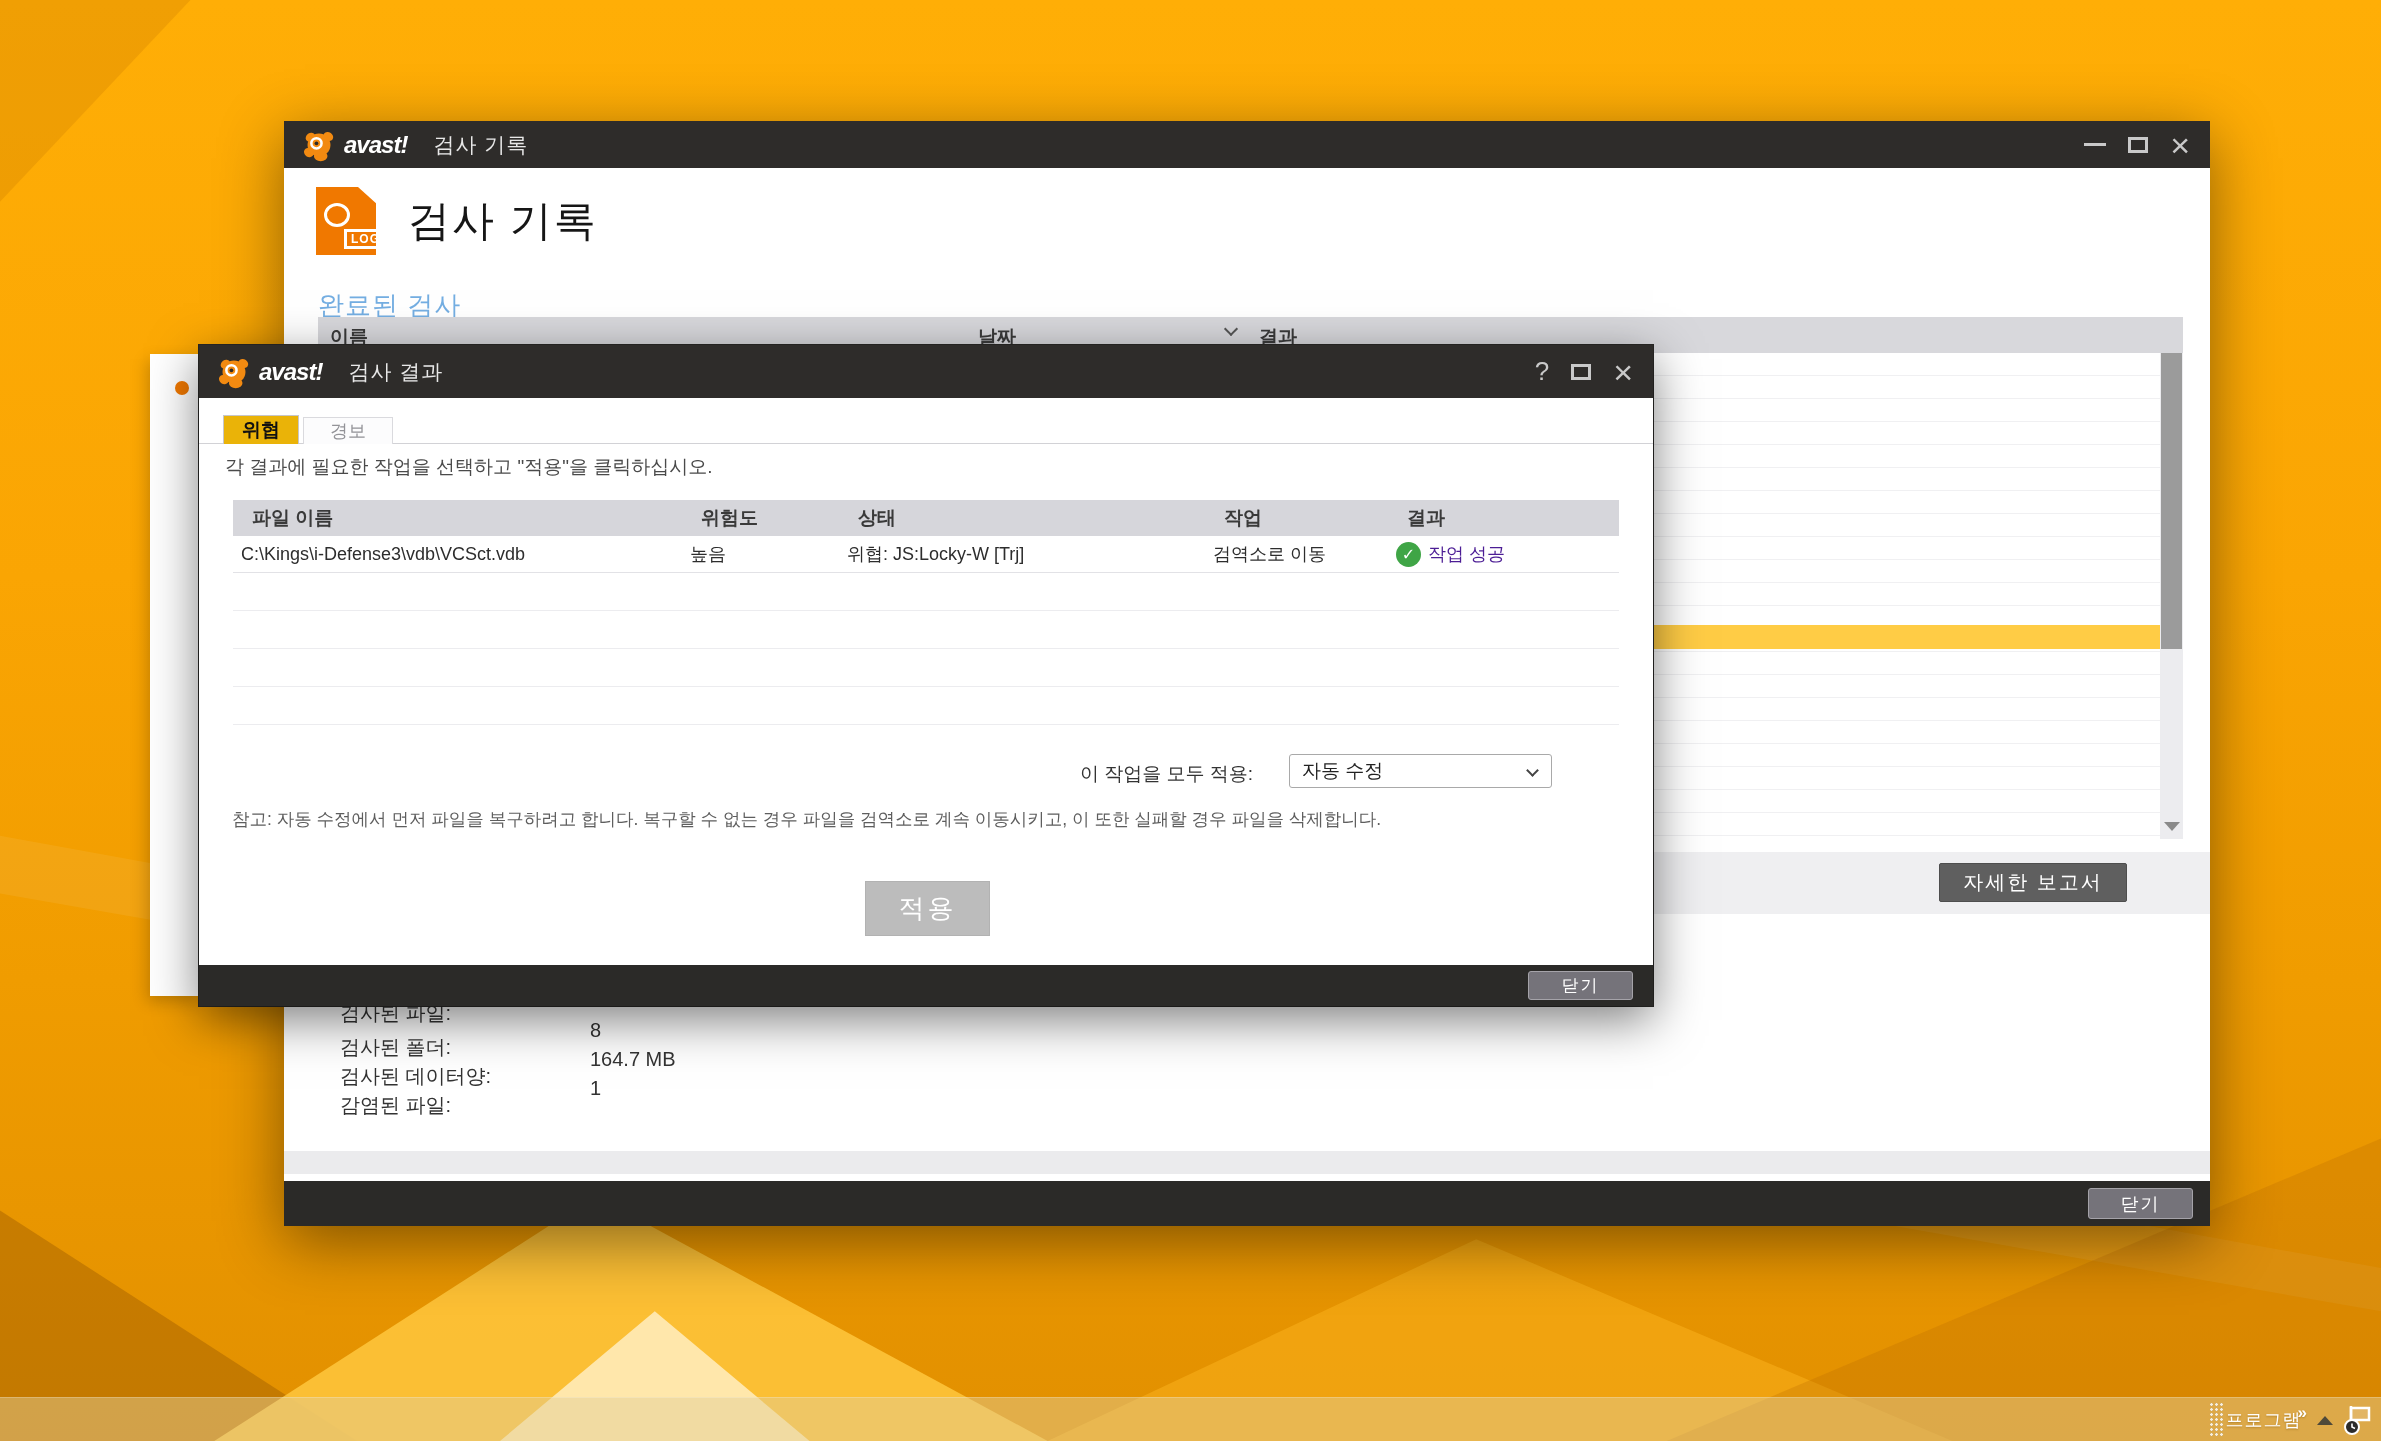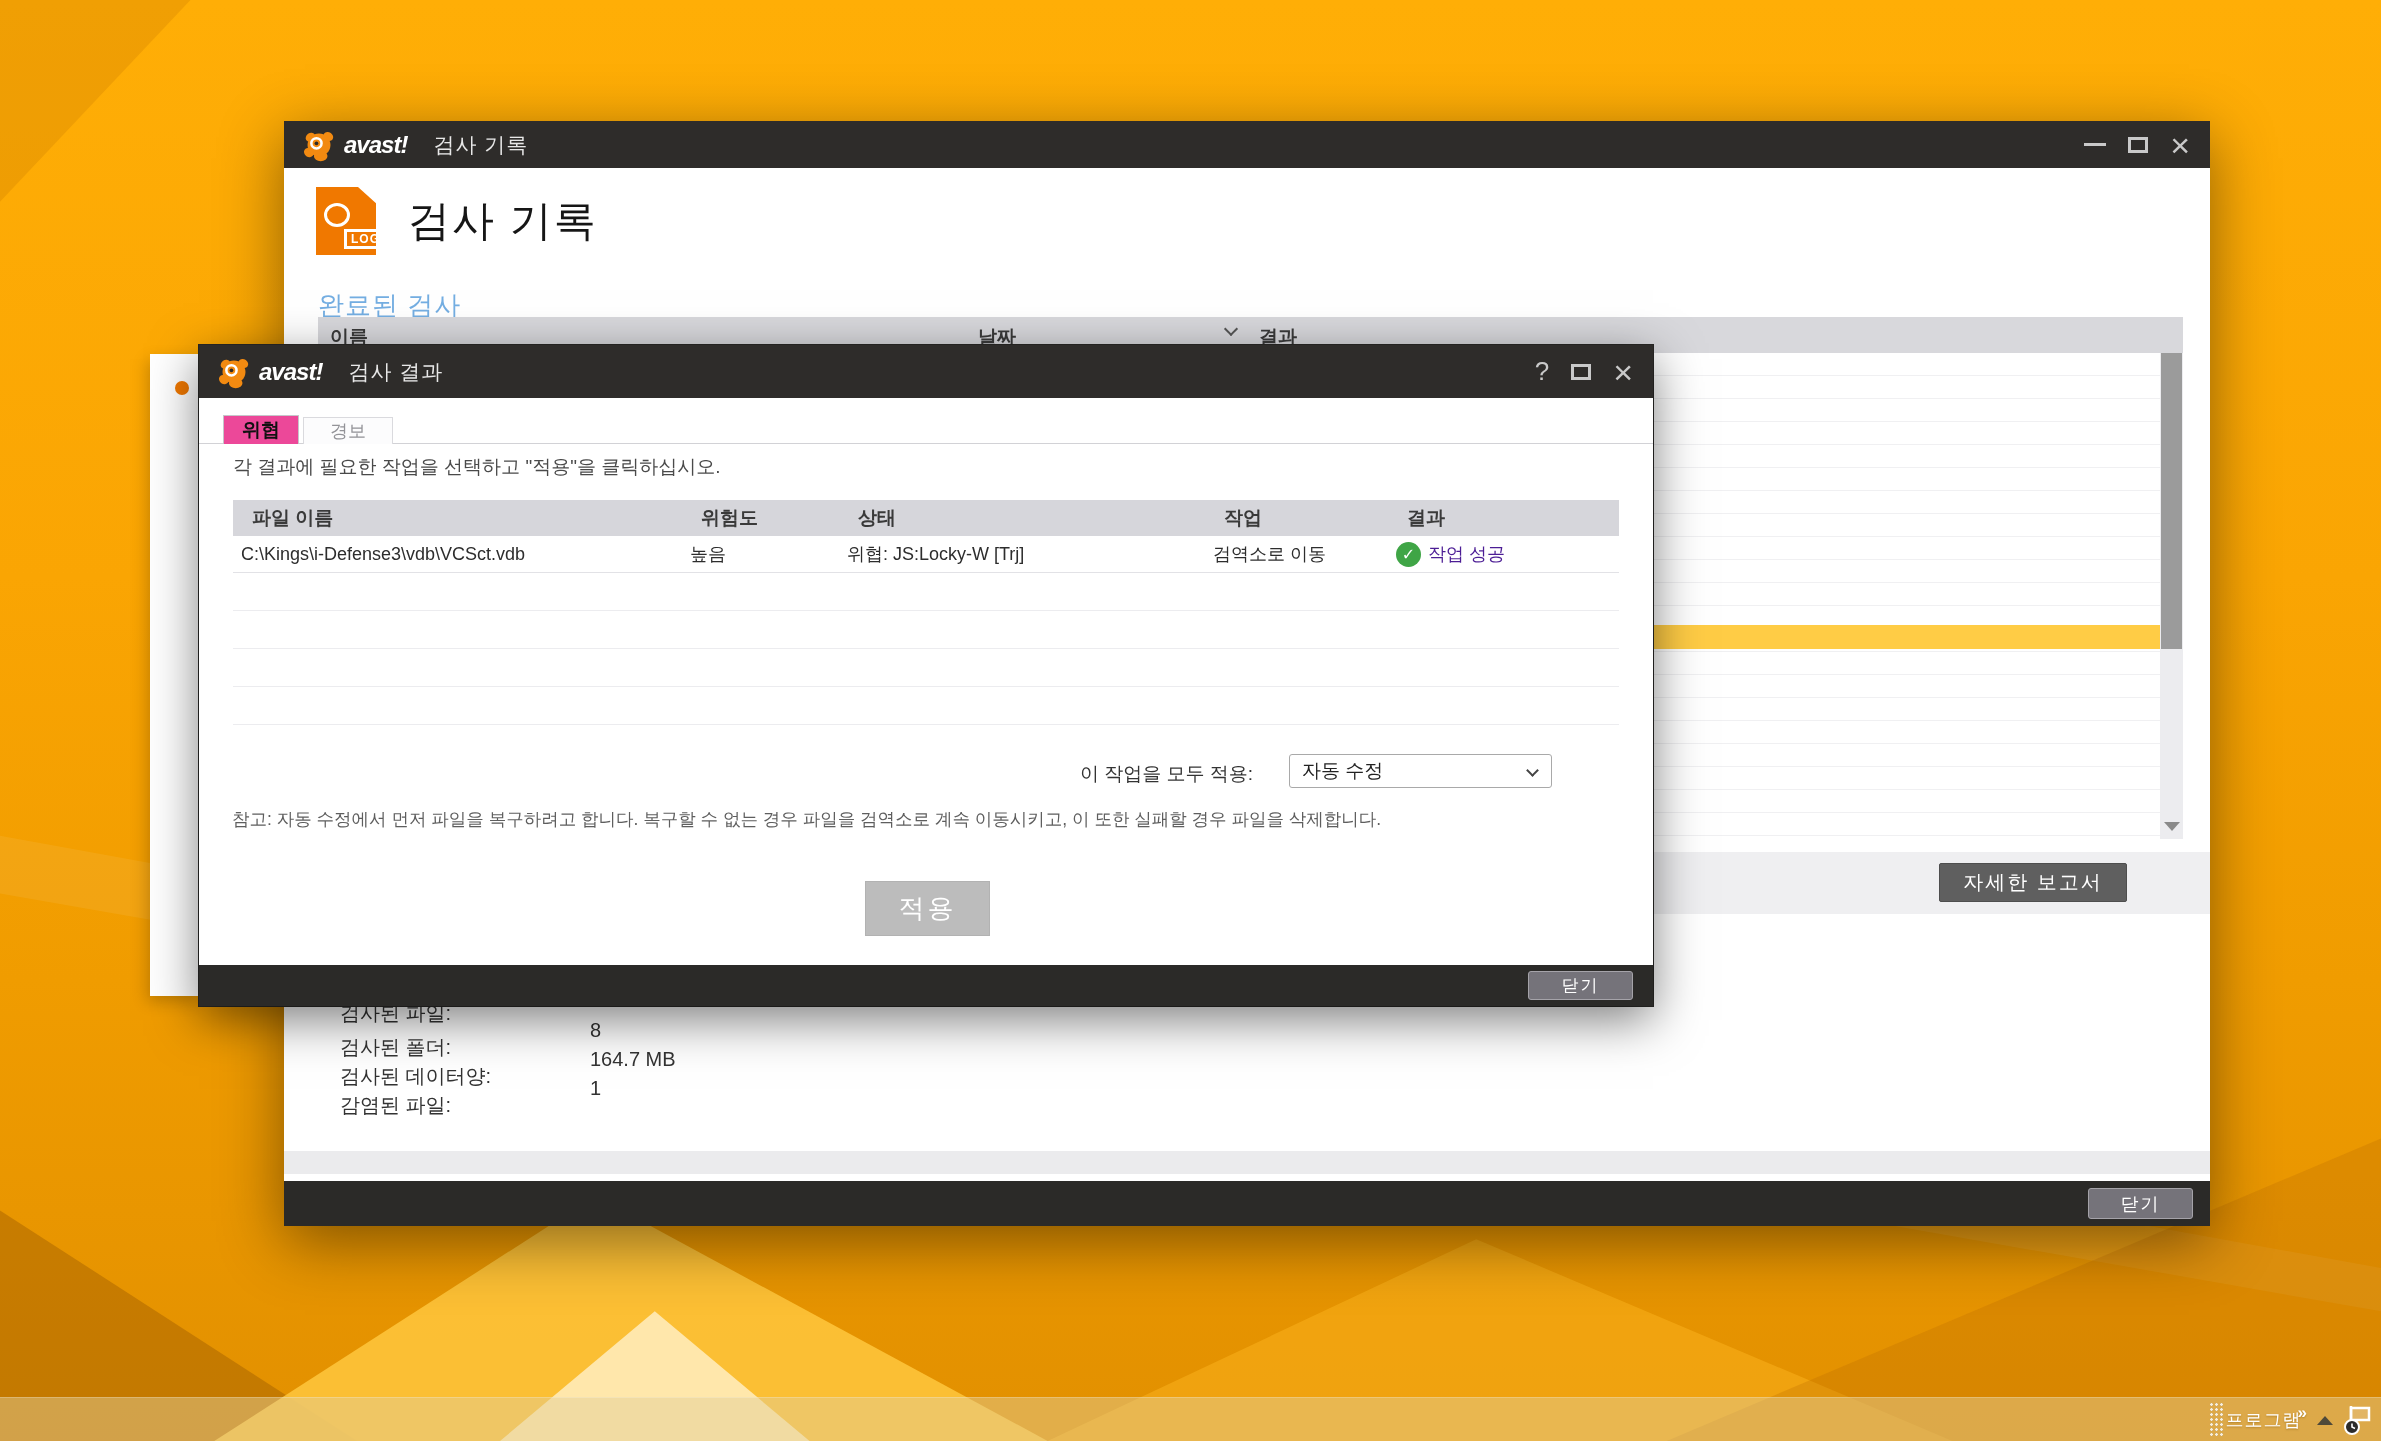--- a/index.html
+++ b/index.html
@@ -96,27 +96,27 @@
   .sliver .dot { position:absolute; left:25px; top:27px; width:14px; height:14px;
                  border-radius:50%; background:#F07800; }
 
   
   .dialog { position:absolute; left:199px; top:345px; width:1454px; height:661px; background:#fff;
             z-index:6; box-shadow:0 14px 46px rgba(0,0,0,.5), 0 0 0 1px #2a2927; }
   .dialog .titlebar { height:53px; }
 
   .tab-rule { position:absolute; left:0; top:98px; width:100%; border-top:1px solid #D2D2D6; }
   .tab { position:absolute; display:flex; align-items:center; justify-content:center;
-         background:#ec4899; cursor:pointer; z-index:2; }
+         background:#eab308; cursor:pointer; z-index:2; }
   .tab-active { left:24px; top:70px; width:76px; height:29px; border:1px solid #C6C6CA; border-bottom:none;
                 font-weight:bold; font-size:19px; color:#111; }
   .tab-idle { left:104px; top:72px; width:90px; height:27px; border:1px solid #DADADE; border-bottom:none;
               font-size:18px; color:#939398; background:#FCFCFD; }
 
-  .dlg-instr { position:absolute; left:34px; top:109px; font-size:19px; color:#4A4A4A; }
+  .dlg-instr { position:absolute; left:26px; top:109px; font-size:19px; color:#4A4A4A; }
 
   .dlg-table-head { position:absolute; left:34px; top:155px; width:1386px; height:36px; background:#D6D6DB;
                     display:grid; grid-template-columns:449px 157px 366px 183px 1fr; align-items:center;
                     font-size:19px; font-weight:600; color:#3A3A3A; }
   .dlg-table-head span { padding-left:19px; }
   .dlg-row { position:absolute; left:34px; top:191px; width:1386px; height:37px;
              display:grid; grid-template-columns:449px 157px 366px 183px 1fr; align-items:center;
              font-size:18px; color:#2D2D2D; border-bottom:1px solid #E2E2E6; }
   .dlg-row > div { padding-left:8px; }
   .res-cell { display:flex; align-items:center; gap:7px; }

